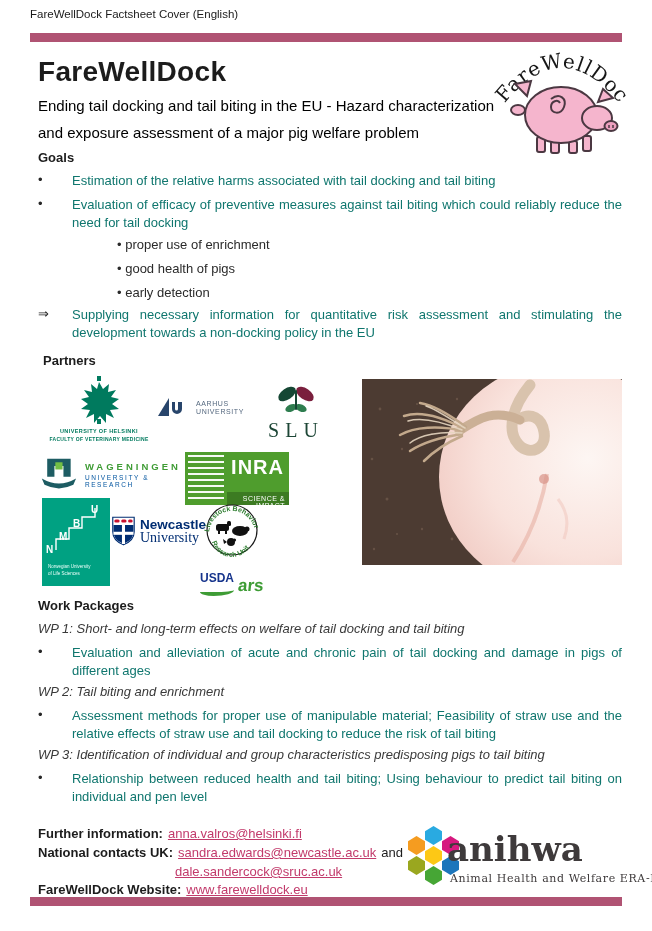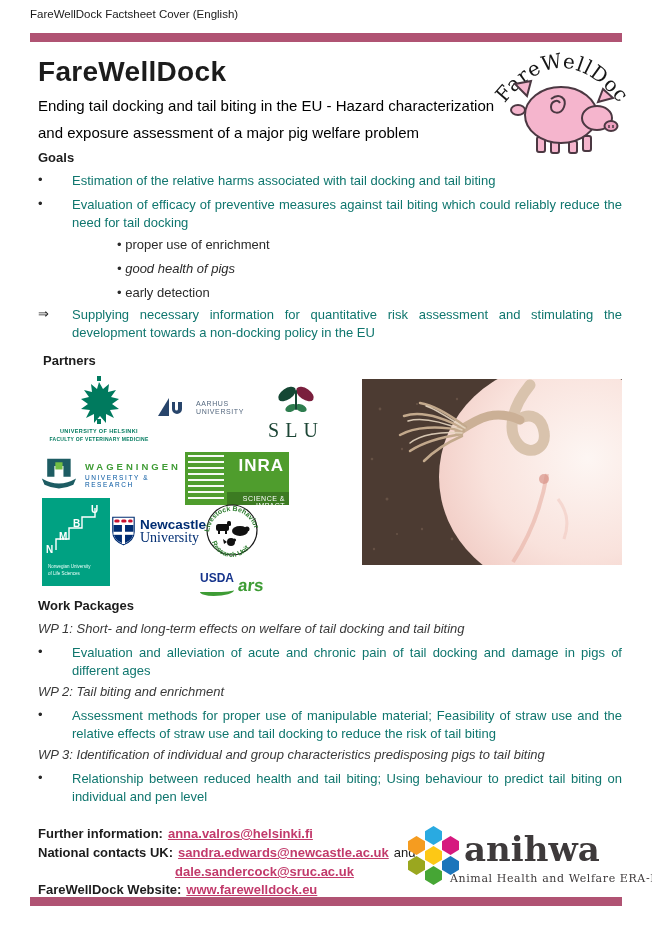--- a/index.html
+++ b/index.html
@@ -15,21 +15,21 @@
   .bullet-item{display:flex;}
   .bullet-glyph{width:34px;flex:none;font-size:13px;}
   .bullet-glyph::before{content:"\2022";}
   .bullet-body{width:550px;}
   .sub-bullet{font-size:13px;color:#2a2a2a;}
   .sub-bullet::before{content:"\2022\00a0";}
   .arrow-glyph{width:34px;flex:none;font-size:13px;}
   .wp-title{font-style:italic;font-size:13px;color:#3a3a3a;}
   .footer-line{font-size:13px;font-weight:bold;color:#1c1c1c;white-space:nowrap;}
   .footer-line .lnk{margin-left:5px;}
-  .lnk{color:#c23a6b;font-weight:bold;text-decoration:underline;cursor:pointer;}
+  .lnk{color:#c23a6b;font-weight:normal;text-decoration:underline;cursor:pointer;}
   .and-txt{font-weight:normal;margin-left:5px;}
   
   .plogo{position:absolute;}
   .tinycaps{text-transform:uppercase;}
   .hex{position:absolute;width:17px;height:19px;
        clip-path:polygon(50% 0,100% 27%,100% 73%,50% 100%,0 73%,0 27%);}
   .diam{position:absolute;width:12px;height:12px;transform:rotate(45deg);}
   .anihwa-name{font-family:"DejaVu Serif",serif;font-weight:bold;font-size:34px;color:#3e3a3b;line-height:34px;}
   .anihwa-tag{font-family:"DejaVu Serif",serif;font-size:11px;color:#3e3a3b;letter-spacing:.6px;}
   .nmbu-letter{position:absolute;color:#fff;font-size:10px;font-weight:bold;}
@@ -79,21 +79,21 @@
     <div class="bullet-glyph"></div>
     <div class="bullet-body body-text">Estimation of the relative harms associated with tail docking and tail biting</div>
   </div>
 
   <div class="abs bullet-item" style="left:38px;top:196px;">
     <div class="bullet-glyph"></div>
     <div class="bullet-body body-text">Evaluation of efficacy of preventive measures against tail biting which could reliably reduce the need for tail docking</div>
   </div>
 
   <div class="abs sub-bullet" style="left:117px;top:237px;">proper use of enrichment</div>
-  <div class="abs sub-bullet" style="left:117px;top:261px;font-style:italic;">good health of pigs</div>
+  <div class="abs sub-bullet" style="left:117px;top:261px;">good health of pigs</div>
   <div class="abs sub-bullet" style="left:117px;top:285px;">early detection</div>
 
   <div class="abs bullet-item" style="left:38px;top:306px;">
     <div class="arrow-glyph">⇒</div>
     <div class="bullet-body body-text">Supplying necessary information for quantitative risk assessment and stimulating the development towards a non-docking policy in the EU</div>
   </div>
 
   <div class="abs h-sec" style="left:43px;top:353px;">Partners</div>
 
   <div class="plogo" style="left:45px;top:376px;width:108px;text-align:center;">
@@ -139,21 +139,21 @@
     <div>
       <div style="font-size:9.5px;color:#3f9c35;font-weight:bold;letter-spacing:3px;">WAGENINGEN</div>
       <div style="font-size:6.5px;color:#00549f;letter-spacing:1.6px;margin-top:2px;">UNIVERSITY &amp; RESEARCH</div>
     </div>
   </div>
 
   <div class="plogo" style="left:185px;top:452px;width:104px;height:53px;background:#4f9d2d;">
     <div style="position:absolute;left:3px;top:3px;width:36px;height:47px;
                 background:repeating-linear-gradient(180deg, rgba(255,255,255,.95) 0 2.5px, rgba(79,157,45,0) 2.5px 6px),
                            repeating-linear-gradient(90deg, rgba(79,157,45,0) 0 7px, #4f9d2d 7px 10px);"></div>
-    <div style="position:absolute;right:5px;top:4px;color:#ffffff;font-size:17px;font-weight:bold;letter-spacing:1px;">INRA</div>
+    <div style="position:absolute;right:5px;top:4px;color:#ffffff;font-size:20px;font-weight:bold;letter-spacing:1px;">INRA</div>
     <div style="position:absolute;right:0;bottom:0;left:42px;height:13px;background:#3c7b22;">
       <div style="text-align:right;color:#fff;font-size:7px;letter-spacing:.5px;padding:3px 4px 0 0;">SCIENCE &amp; IMPACT</div>
     </div>
   </div>
 
   <div class="plogo" style="left:42px;top:498px;width:68px;height:88px;background:#00a182;">
     <svg width="68" height="60" viewBox="0 0 68 60" style="position:absolute;left:0;top:2px;">
       <path d="M14 50 v-11 h13 v-11 h13 v-11 h13 v-9" fill="none" stroke="#ffffff" stroke-width="1.4"></path>
     </svg>
     <span class="nmbu-letter" style="left:49px;top:6px;">U</span>
@@ -294,19 +294,19 @@
   <div class="abs" style="left:408px;top:824px;width:226px;height:68px;">
     <div style="position:absolute;left:0;top:2px;width:54px;height:62px;">
       <div class="hex" style="left:17px;top:0;background:#29aae1;"></div>
       <div class="hex" style="left:0;top:10px;background:#f59c20;"></div>
       <div class="hex" style="left:34px;top:10px;background:#d6197f;"></div>
       <div class="hex" style="left:17px;top:20px;background:#fdc815;"></div>
       <div class="hex" style="left:0;top:30px;background:#9aa71f;"></div>
       <div class="hex" style="left:34px;top:30px;background:#1b75bb;"></div>
       <div class="hex" style="left:17px;top:40px;background:#46a635;"></div>
     </div>
-    <div class="anihwa-name" style="position:absolute;left:56px;top:8px;">anihwa</div>
+    <div class="anihwa-name" style="position:absolute;left:39px;top:8px;">anihwa</div>
     <div class="anihwa-tag" style="position:absolute;left:42px;top:48px;white-space:nowrap;">Animal Health and Welfare ERA-Net</div>
   </div>
 
   <div class="abs bar" style="top:897px;"></div>
 
 </div>
 
 </body></html>

